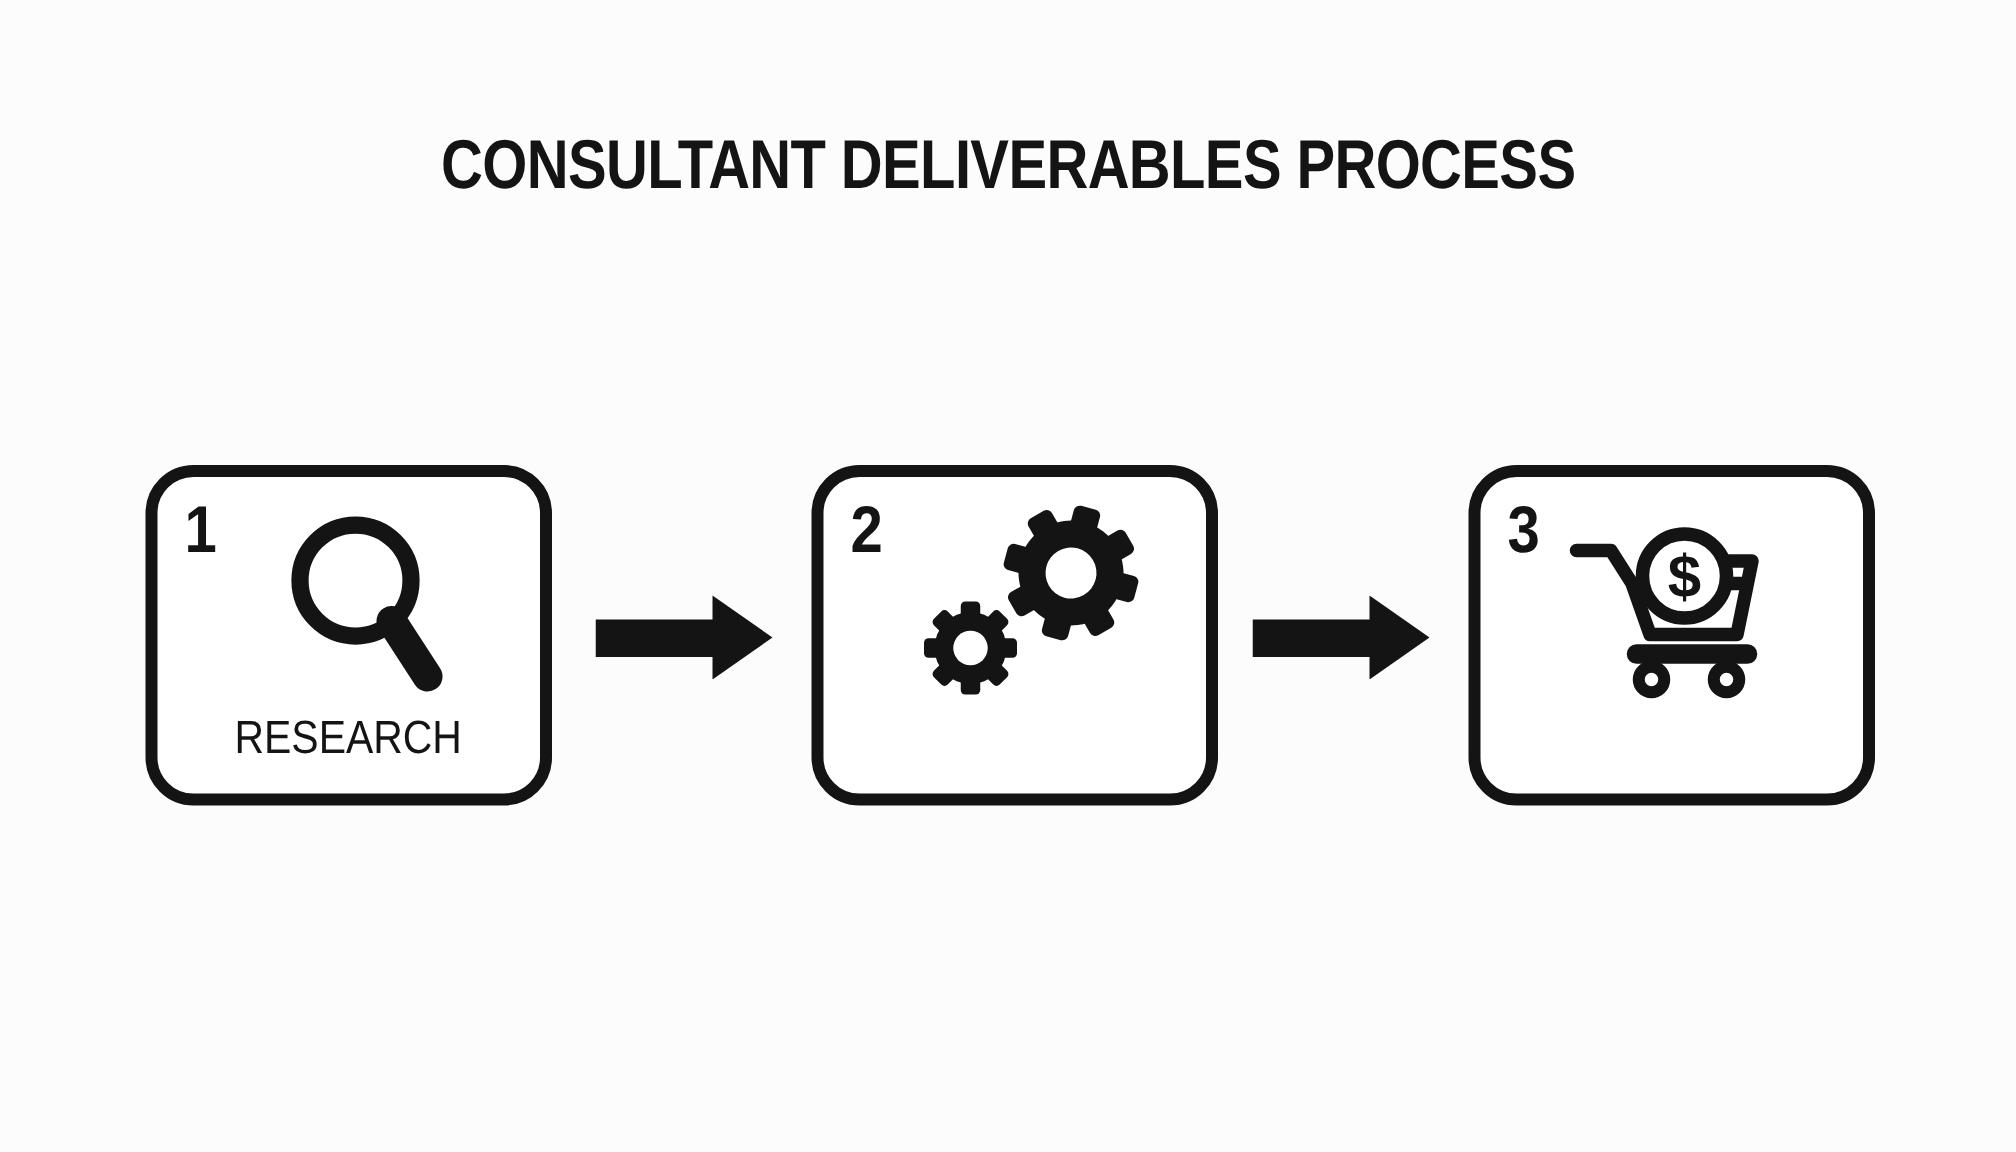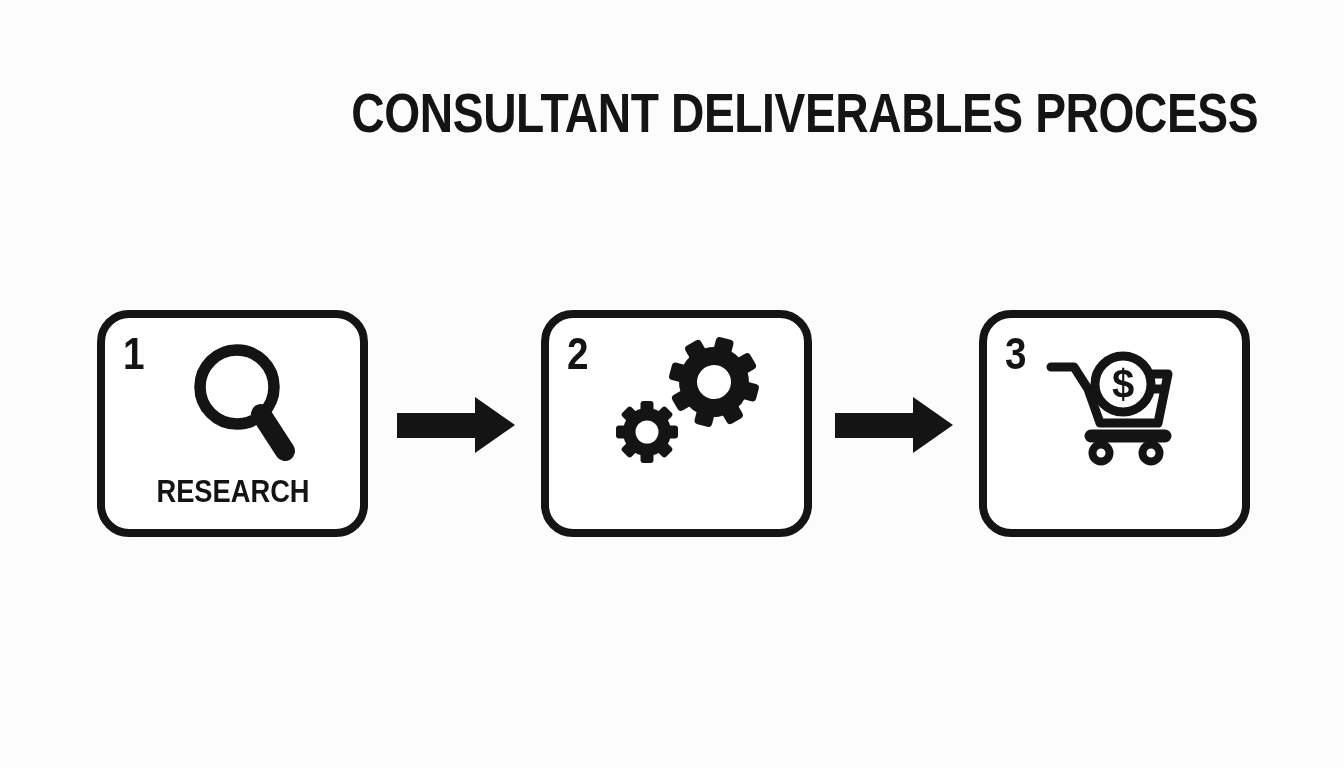--- a/index.html
+++ b/index.html
@@ -19,22 +19,22 @@
     width: 1344px;
     height: 768px;
     background: var(--bg);
     overflow: hidden;
   }
   .title {
     position: absolute;
     top: 86px;
     left: 0;
     width: 100%;
-    text-align: right;
-    font-size: 55px;
+    text-align: center;
+    font-size: 46px;
     font-weight: bold;
     line-height: 1;
     white-space: nowrap;
   }
   .title .squeeze {
     display: inline-block;
     transform: scaleX(0.84);
     transform-origin: center;
     letter-spacing: -0.5px;
   }
@@ -60,21 +60,21 @@
     transform: scaleX(0.88);
     transform-origin: left top;
   }
   .step-label {
     position: absolute;
     bottom: 22px;
     left: 0;
     width: 100%;
     text-align: center;
     font-size: 31px;
-    font-weight: bold;
+    font-weight: normal;
     line-height: 1;
     white-space: nowrap;
   }
   .step-label .squeeze {
     display: inline-block;
     transform: scaleX(0.88);
     transform-origin: center;
   }
   .icon-wrap {
     position: absolute;

